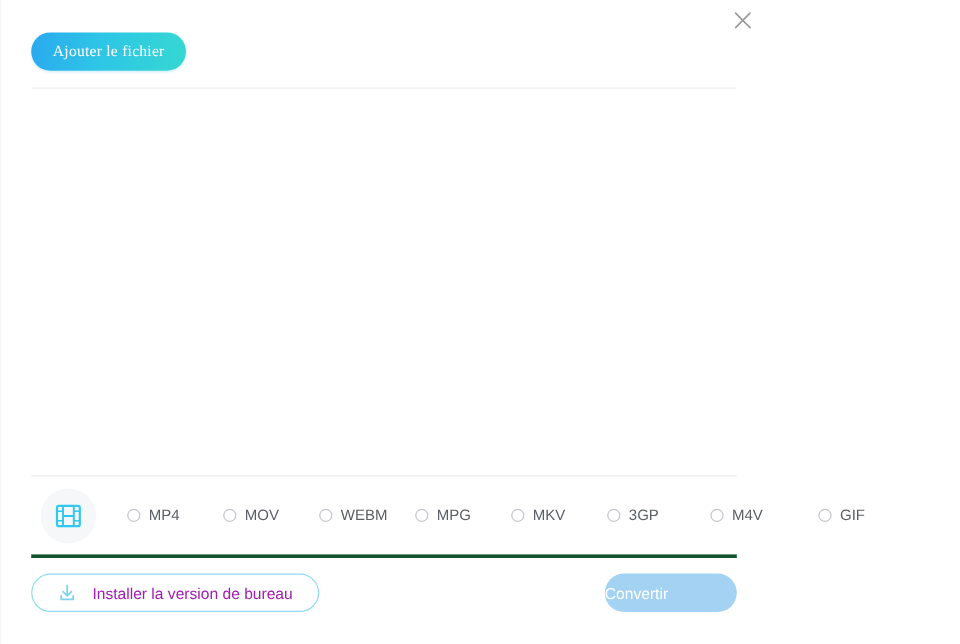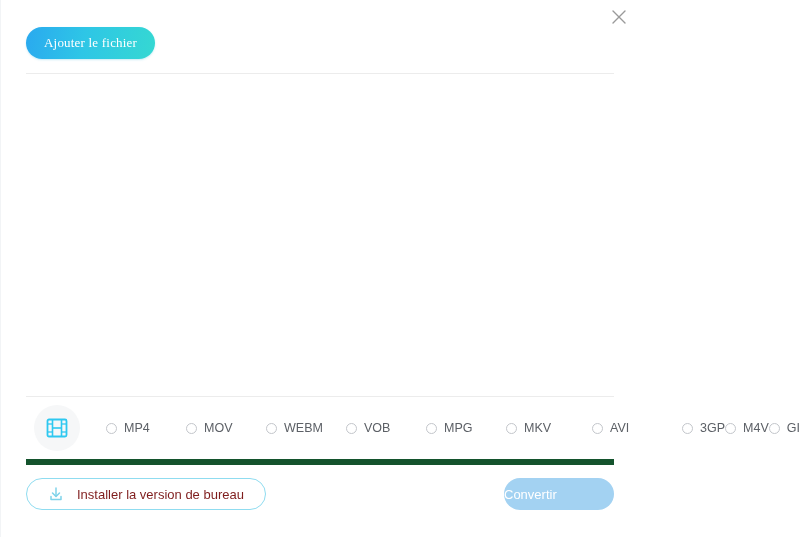--- a/index.html
+++ b/index.html
@@ -98,21 +98,21 @@
   }
 
   
   .format-bar {
     position: absolute;
     left: 26px;
     right: 26px;
     top: 396px;
     height: 69px;
     border-top: 1px solid #ececec;
-    border-bottom: 6px solid #14532d;
+    border-bottom: 3px solid #14532d;
     box-sizing: border-box;
     display: flex;
     align-items: center;
   }
 
   .media-icon-wrap {
     width: 46px;
     height: 46px;
     margin-left: 8px;
     border-radius: 50%;
@@ -170,21 +170,21 @@
   .install-btn {
     position: absolute;
     left: 0;
     top: 13px;
     height: 32px;
     width: 240px;
     box-sizing: border-box;
     border: 1px solid #8fdcf0;
     border-radius: 16px;
     background: #ffffff;
-    color: #7f1d1d;
+    color: #a21caf;
     font-size: 13px;
     display: flex;
     align-items: center;
     cursor: pointer;
   }
   .install-btn .dl-icon {
     margin-left: 20px;
     margin-right: 12px;
     display: flex;
     align-items: center;
@@ -253,33 +253,25 @@
       <div class="format-opt">
         <span class="radio"></span>
         <span class="format-label">MOV</span>
       </div>
       <div class="format-opt">
         <span class="radio"></span>
         <span class="format-label">WEBM</span>
       </div>
       <div class="format-opt">
         <span class="radio"></span>
-        <span class="format-label">VOB</span>
-      </div>
-      <div class="format-opt">
-        <span class="radio"></span>
         <span class="format-label">MPG</span>
       </div>
       <div class="format-opt">
         <span class="radio"></span>
         <span class="format-label">MKV</span>
-      </div>
-      <div class="format-opt">
-        <span class="radio"></span>
-        <span class="format-label">AVI</span>
       </div>
       <div class="format-opt">
         <span class="radio"></span>
         <span class="format-label">3GP</span>
       </div>
       <div class="format-opt">
         <span class="radio"></span>
         <span class="format-label">M4V</span>
       </div>
       <div class="format-opt">

